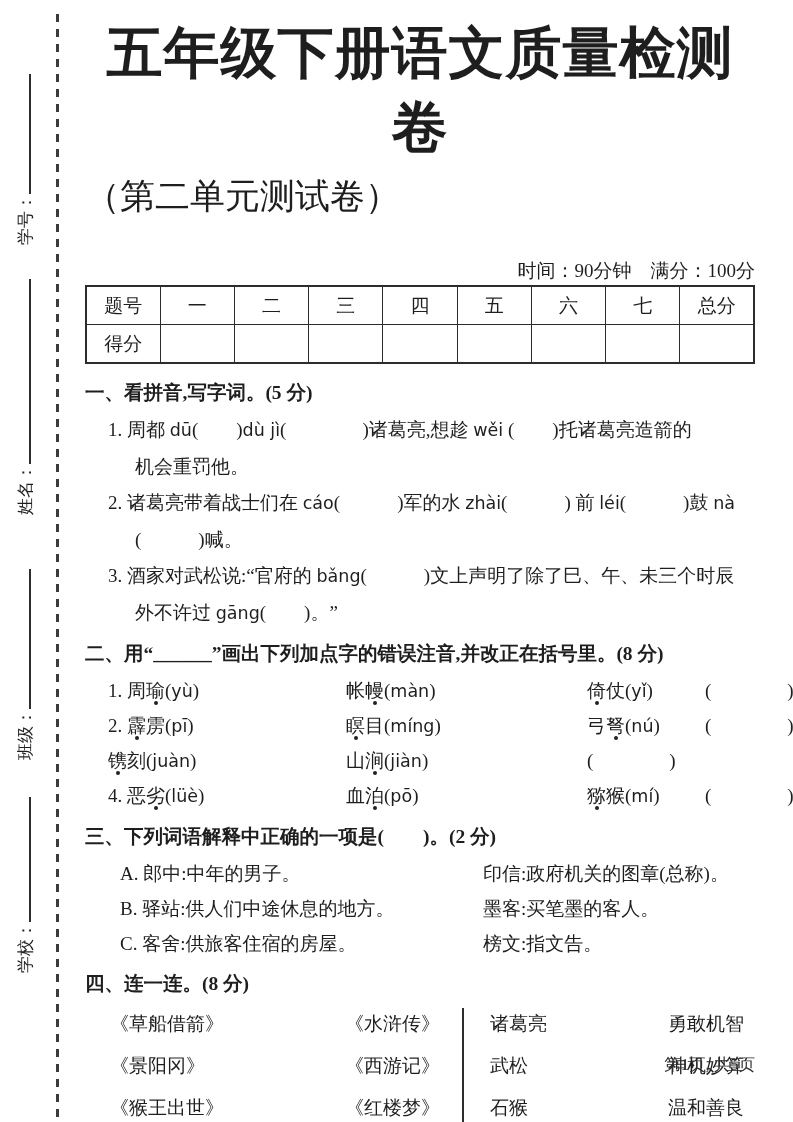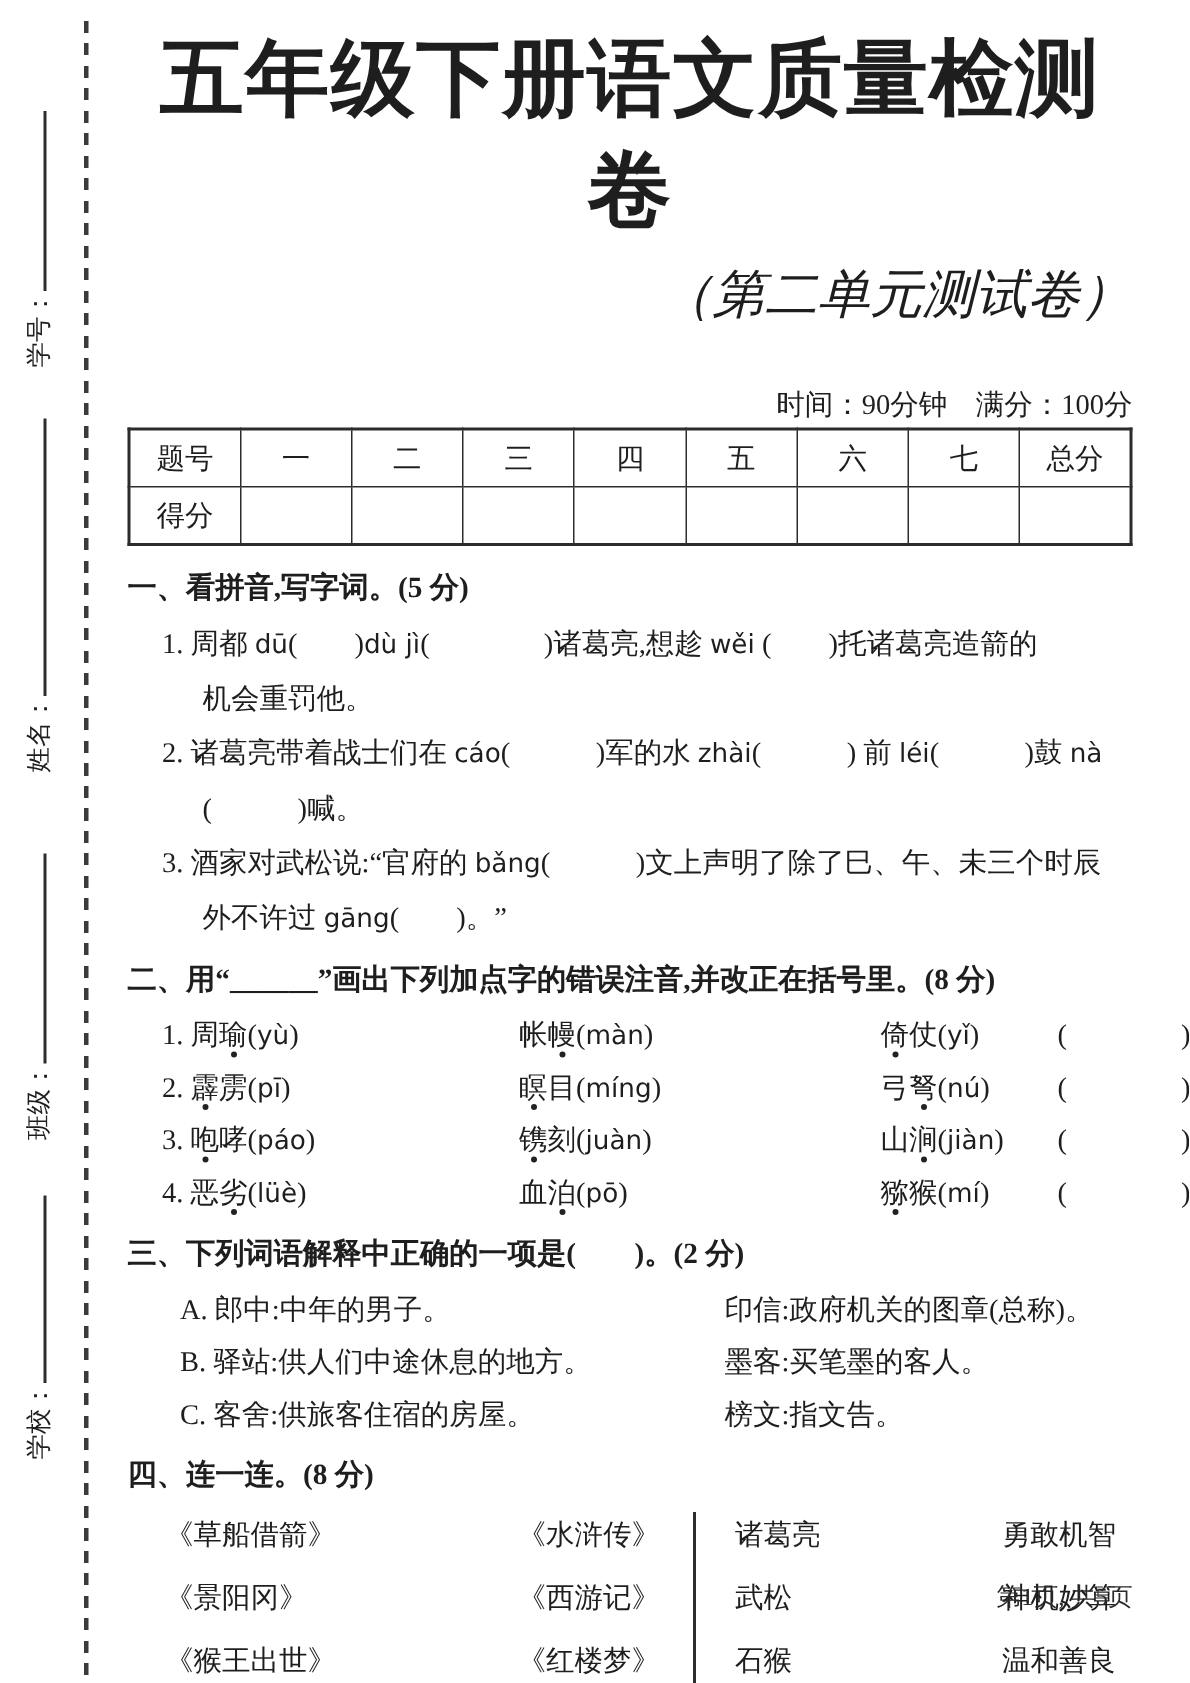--- a/index.html
+++ b/index.html
@@ -9,21 +9,21 @@
   .seal-dash{position:absolute;left:56px;top:14px;height:1106px;width:3px;
              background:repeating-linear-gradient(180deg,#3b3b3b 0 8px,transparent 8px 15px);}
   .seal-item{position:absolute;left:38px;height:24px;line-height:24px;font-size:17px;
              white-space:nowrap;transform:rotate(-90deg);transform-origin:0 100%;}
   .seal-item.f0{top:221px;} .seal-item.f1{top:491px;} .seal-item.f2{top:736px;} .seal-item.f3{top:949px;}
   .seal-line{display:inline-block;height:14px;border-bottom:2px solid #2e2e2e;}
   .f0 .seal-line{width:120px;} .f1 .seal-line{width:185px;} .f2 .seal-line{width:140px;} .f3 .seal-line{width:125px;}
   
   .content{position:absolute;left:85px;top:0;width:670px;height:1122px;font-size:19px;}
   .title{margin:16px 0 0 0;font-size:56px;line-height:74px;font-weight:bold;text-align:center;letter-spacing:1px;}
-  .subtitle{margin-top:10px;font-size:35px;line-height:46px;text-align:right;font-weight:400;font-style:italic;}
+  .subtitle{margin-top:10px;font-size:35px;line-height:46px;text-align:left;font-weight:400;}
   .meta{margin-top:40px;line-height:22px;text-align:right;font-size:19px;}
   table.score-table{margin-top:3px;width:100%;border-collapse:collapse;table-layout:fixed;}
   table.score-table td{border:1px solid #2c2c2c;height:37px;text-align:center;font-size:19px;padding:0;}
   table.score-table{border:2px solid #2c2c2c;}
   .sec{margin:0;}
   .sec-h{margin-top:17px;margin-bottom:13px;line-height:24px;font-weight:bold;font-size:19.5px;}
   .line{line-height:23px;margin-bottom:13px;white-space:nowrap;}
   .line.q{padding-left:23px;} .line.cont{padding-left:50px;}
   .py{font-family:"DejaVu Sans","Liberation Sans",sans-serif;font-size:17.5px;}
   .dot{position:relative;}
@@ -104,21 +104,20 @@
         <span><span class="dot">倚</span><span>仗(</span><span class="py">yǐ</span><span>)</span></span>
         <span>(　　　　)</span>
       </div>
       <div class="s2row">
         <span><span>2. </span><span class="dot">霹</span><span>雳(</span><span class="py">pī</span><span>)</span></span>
         <span><span class="dot">瞑</span><span>目(</span><span class="py">míng</span><span>)</span></span>
         <span><span>弓</span><span class="dot">弩</span><span>(</span><span class="py">nú</span><span>)</span></span>
         <span>(　　　　)</span>
       </div>
       <div class="s2row">
-        <span><span>3. </span><span class="dot">咆</span><span>哮(</span><span class="py">páo</span><span>)</span></span>
         <span><span class="dot">镌</span><span>刻(</span><span class="py">juàn</span><span>)</span></span>
         <span><span>山</span><span class="dot">涧</span><span>(</span><span class="py">jiàn</span><span>)</span></span>
         <span>(　　　　)</span>
       </div>
       <div class="s2row">
         <span><span>4. 恶</span><span class="dot">劣</span><span>(</span><span class="py">lüè</span><span>)</span></span>
         <span><span>血</span><span class="dot">泊</span><span>(</span><span class="py">pō</span><span>)</span></span>
         <span><span class="dot">猕</span><span>猴(</span><span class="py">mí</span><span>)</span></span>
         <span>(　　　　)</span>
       </div>

